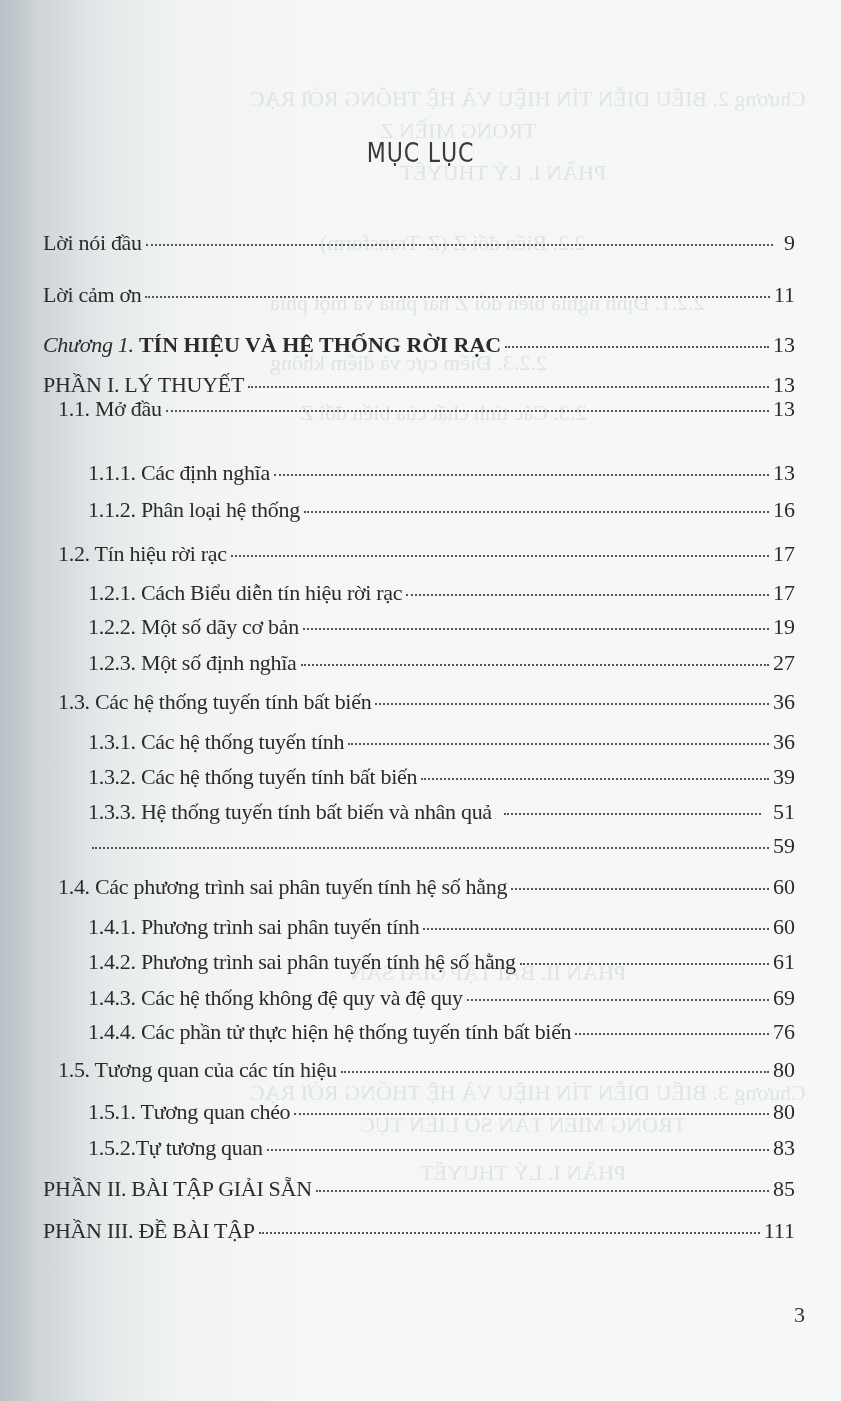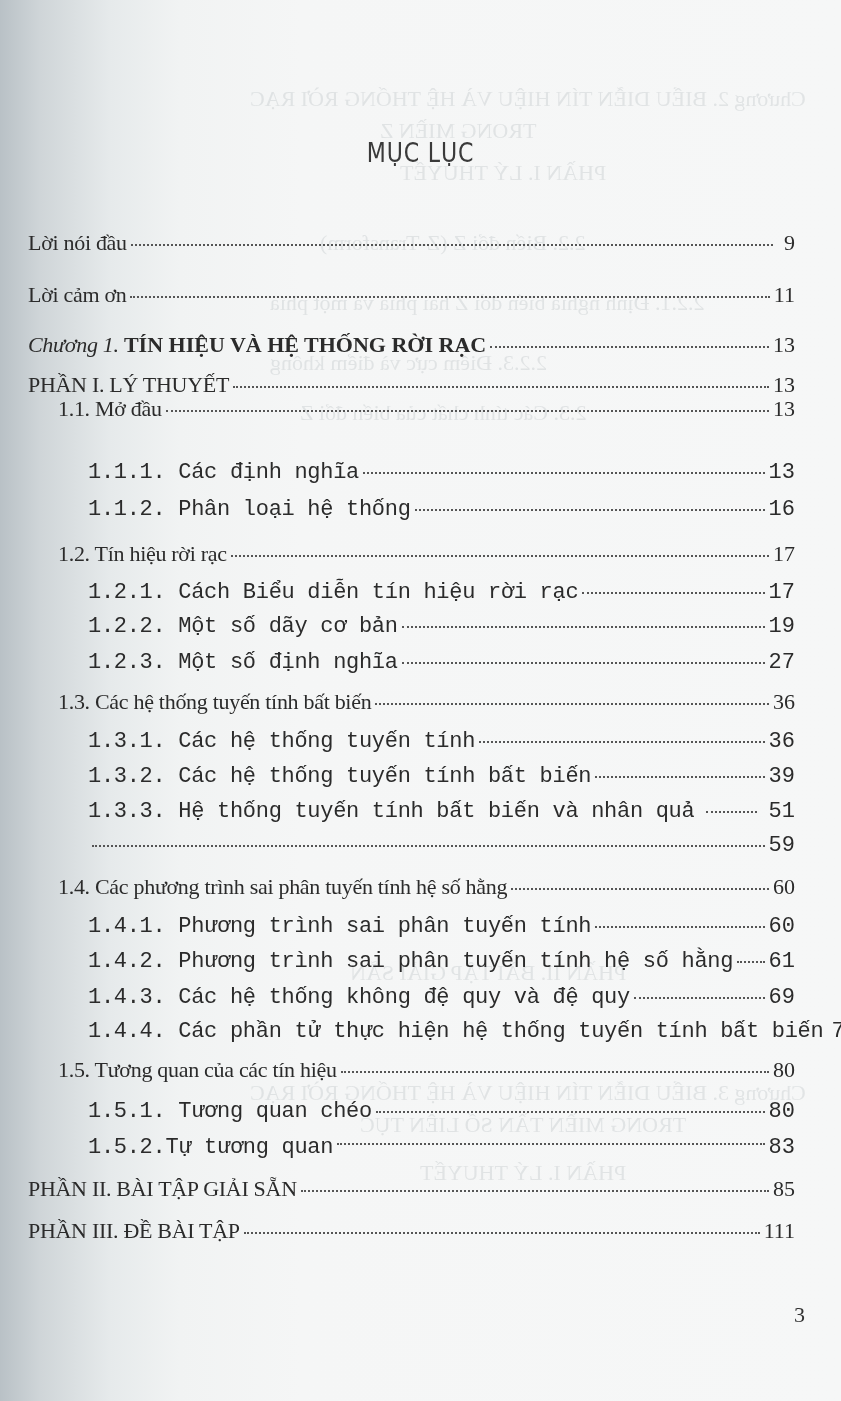--- a/index.html
+++ b/index.html
@@ -31,23 +31,23 @@
       transform-origin: left;
     }
     .row .label { white-space: nowrap; letter-spacing: -0.3px; }
     .row .dots {
       flex: 1; margin: 0 4px; border-bottom: 2px dotted #555; height: 0;
       position: relative; top: -4px;
     }
     .row .page-num { white-space: nowrap; min-width: 18px; text-align: right; }
     .row.chapter .label em { font-weight: normal; }
     .row.chapter .label b { font-weight: bold; letter-spacing: 0px; }
-    .l0 { left: 28px; }
+    .l0 { left: 43px; }
     .l1 { left: 58px; }
-    .l2 { left: 88px; font-family: Liberation Mono, monospace; }
+    .l2 { left: 88px; }
     .folio {
       position: absolute; right: 36px; top: 1302px; font-size: 22px; color: #333;
     }
   </style>
 </head>
 <body>
 
 <div class="page">
 
   <div class="ghost" style="left:250px; top:86px;">Chương 2. BIỂU DIỄN TÍN HIỆU VÀ HỆ THỐNG RỜI RẠC</div>
@@ -196,21 +196,21 @@
       <span class="dots"></span>
       <span class="page-num">80</span>
     </div>
 
     <div class="row l2" style="top:1099px;">
       <span class="label">1.5.1. Tương quan chéo</span>
       <span class="dots"></span>
       <span class="page-num">80</span>
     </div>
 
-    <div class="row l2" style="top:1135px;align-items:center;">
+    <div class="row l2" style="top:1135px;">
       <span class="label">1.5.2.Tự tương quan</span>
       <span class="dots"></span>
       <span class="page-num">83</span>
     </div>
 
     <div class="row l0" style="top:1176px;">
       <span class="label">PHẦN II. BÀI TẬP GIẢI SẴN</span>
       <span class="dots"></span>
       <span class="page-num">85</span>
     </div>

